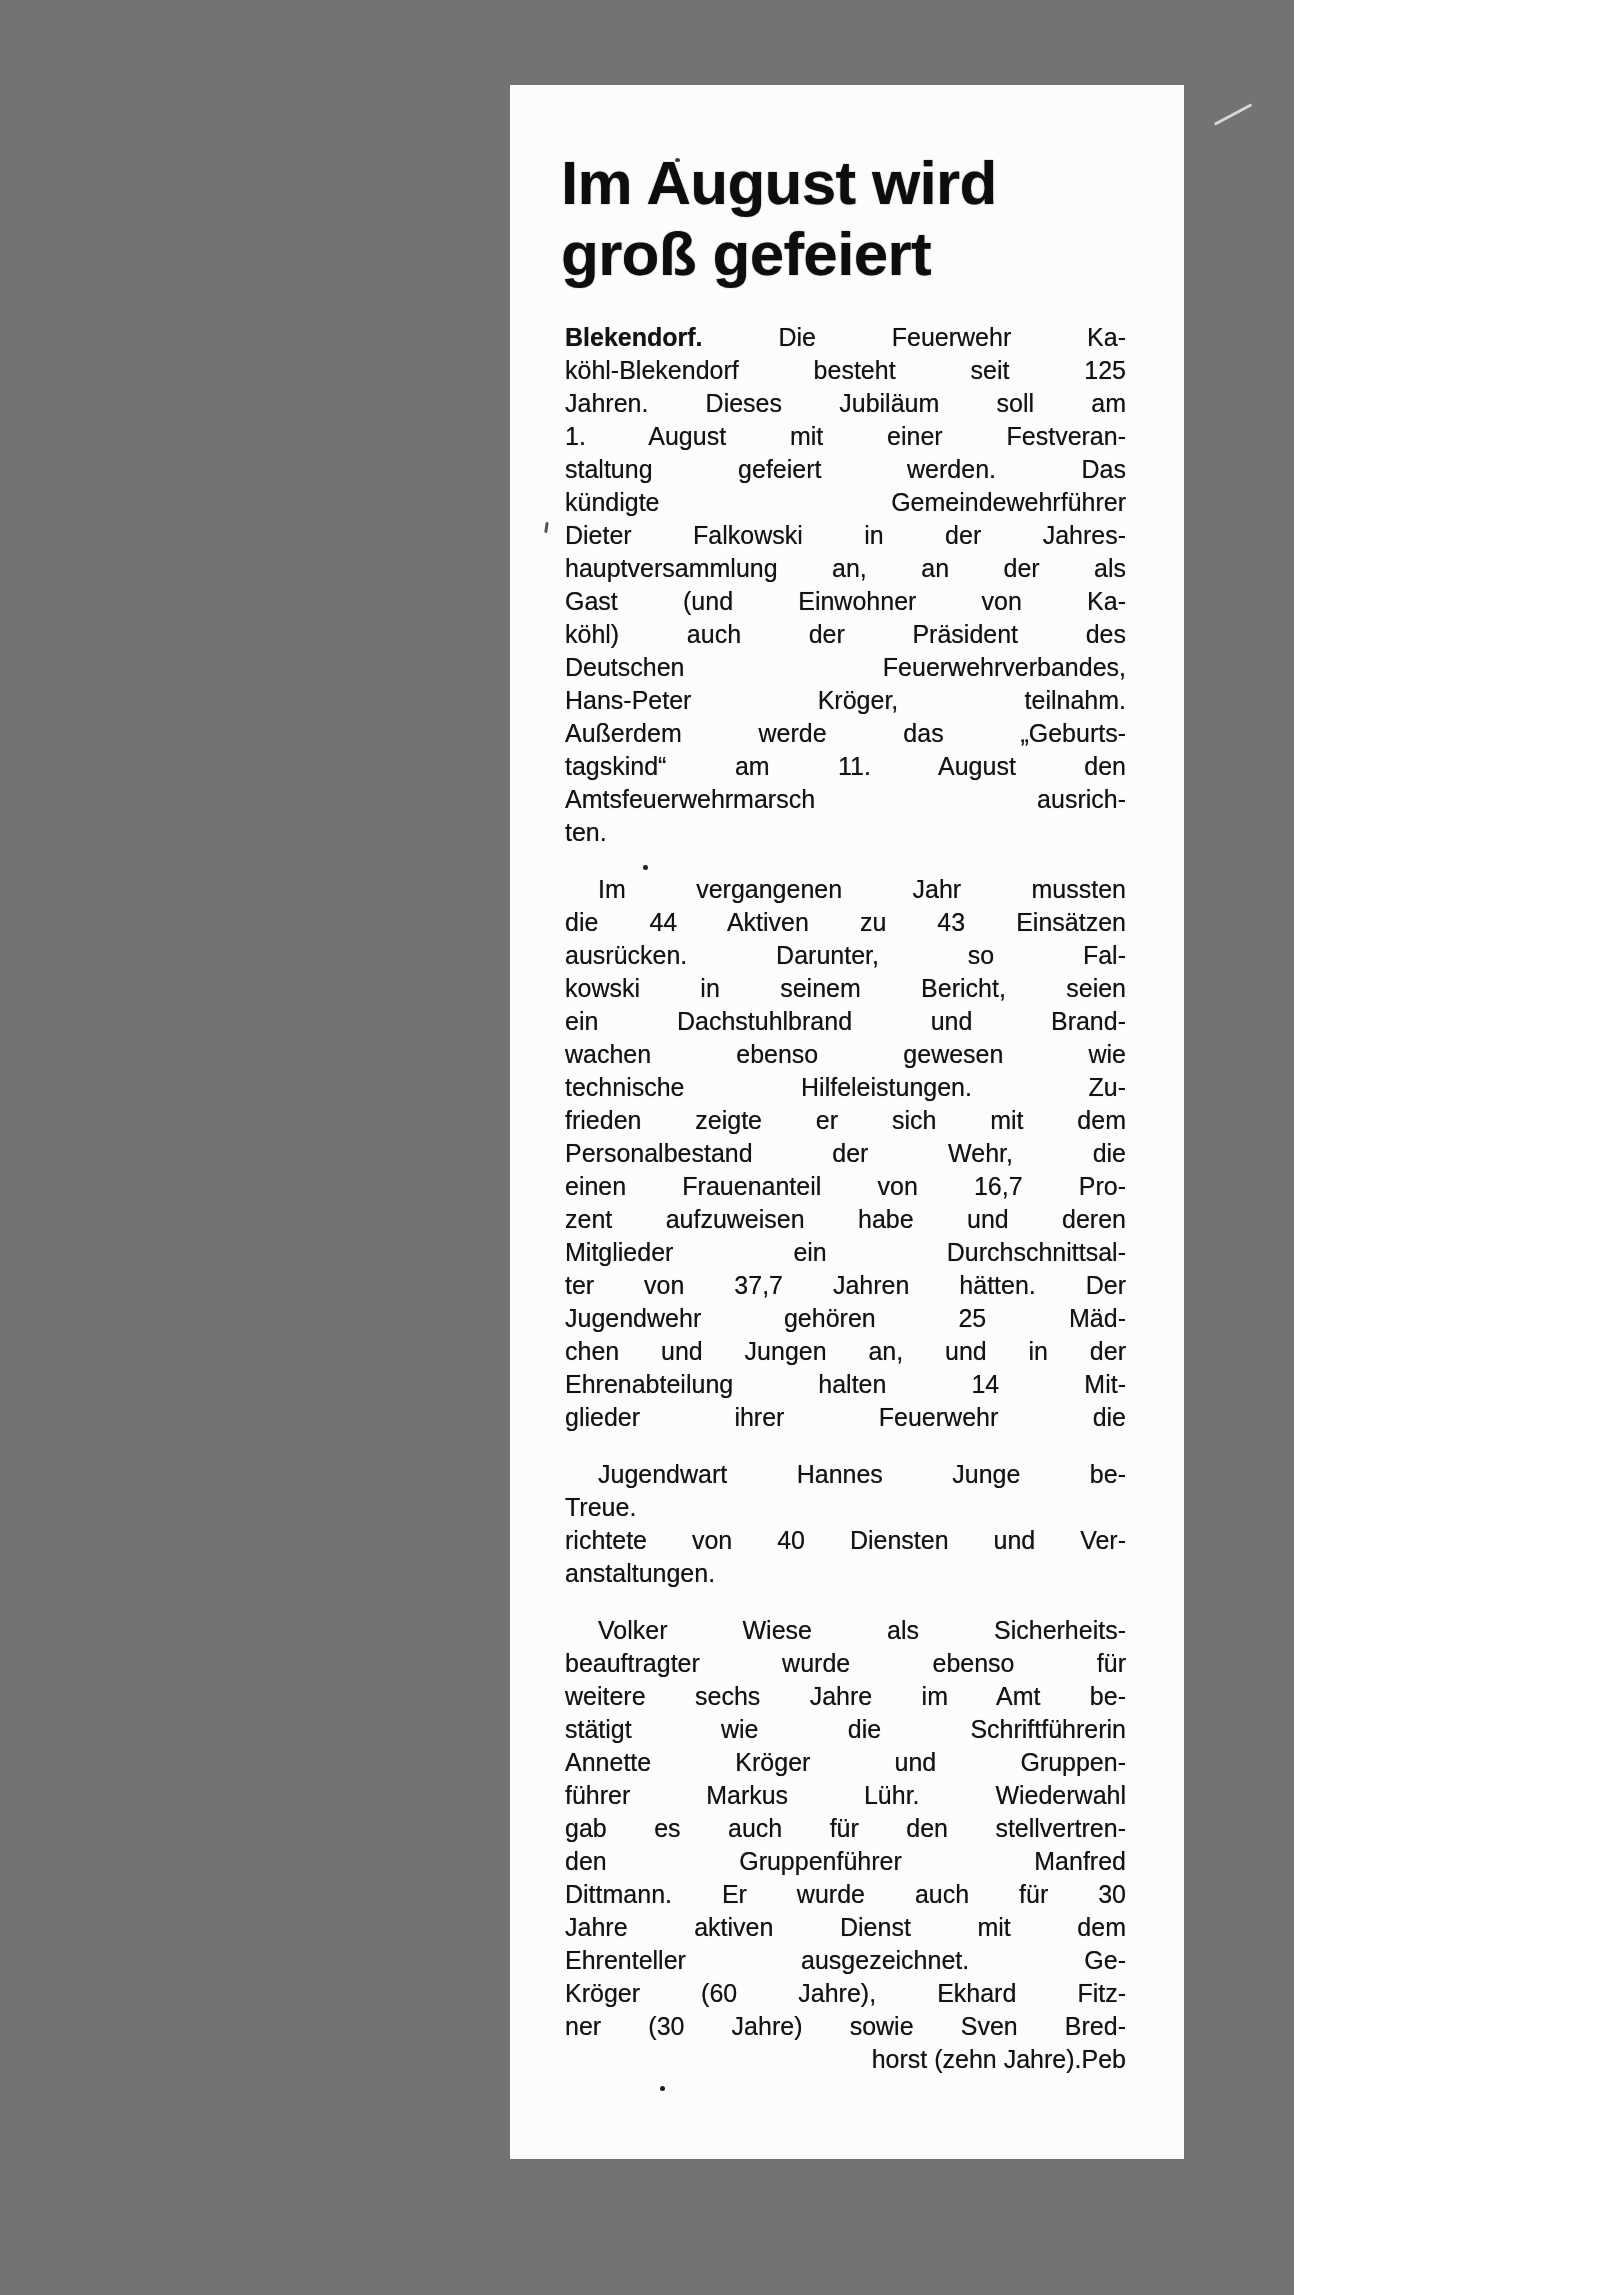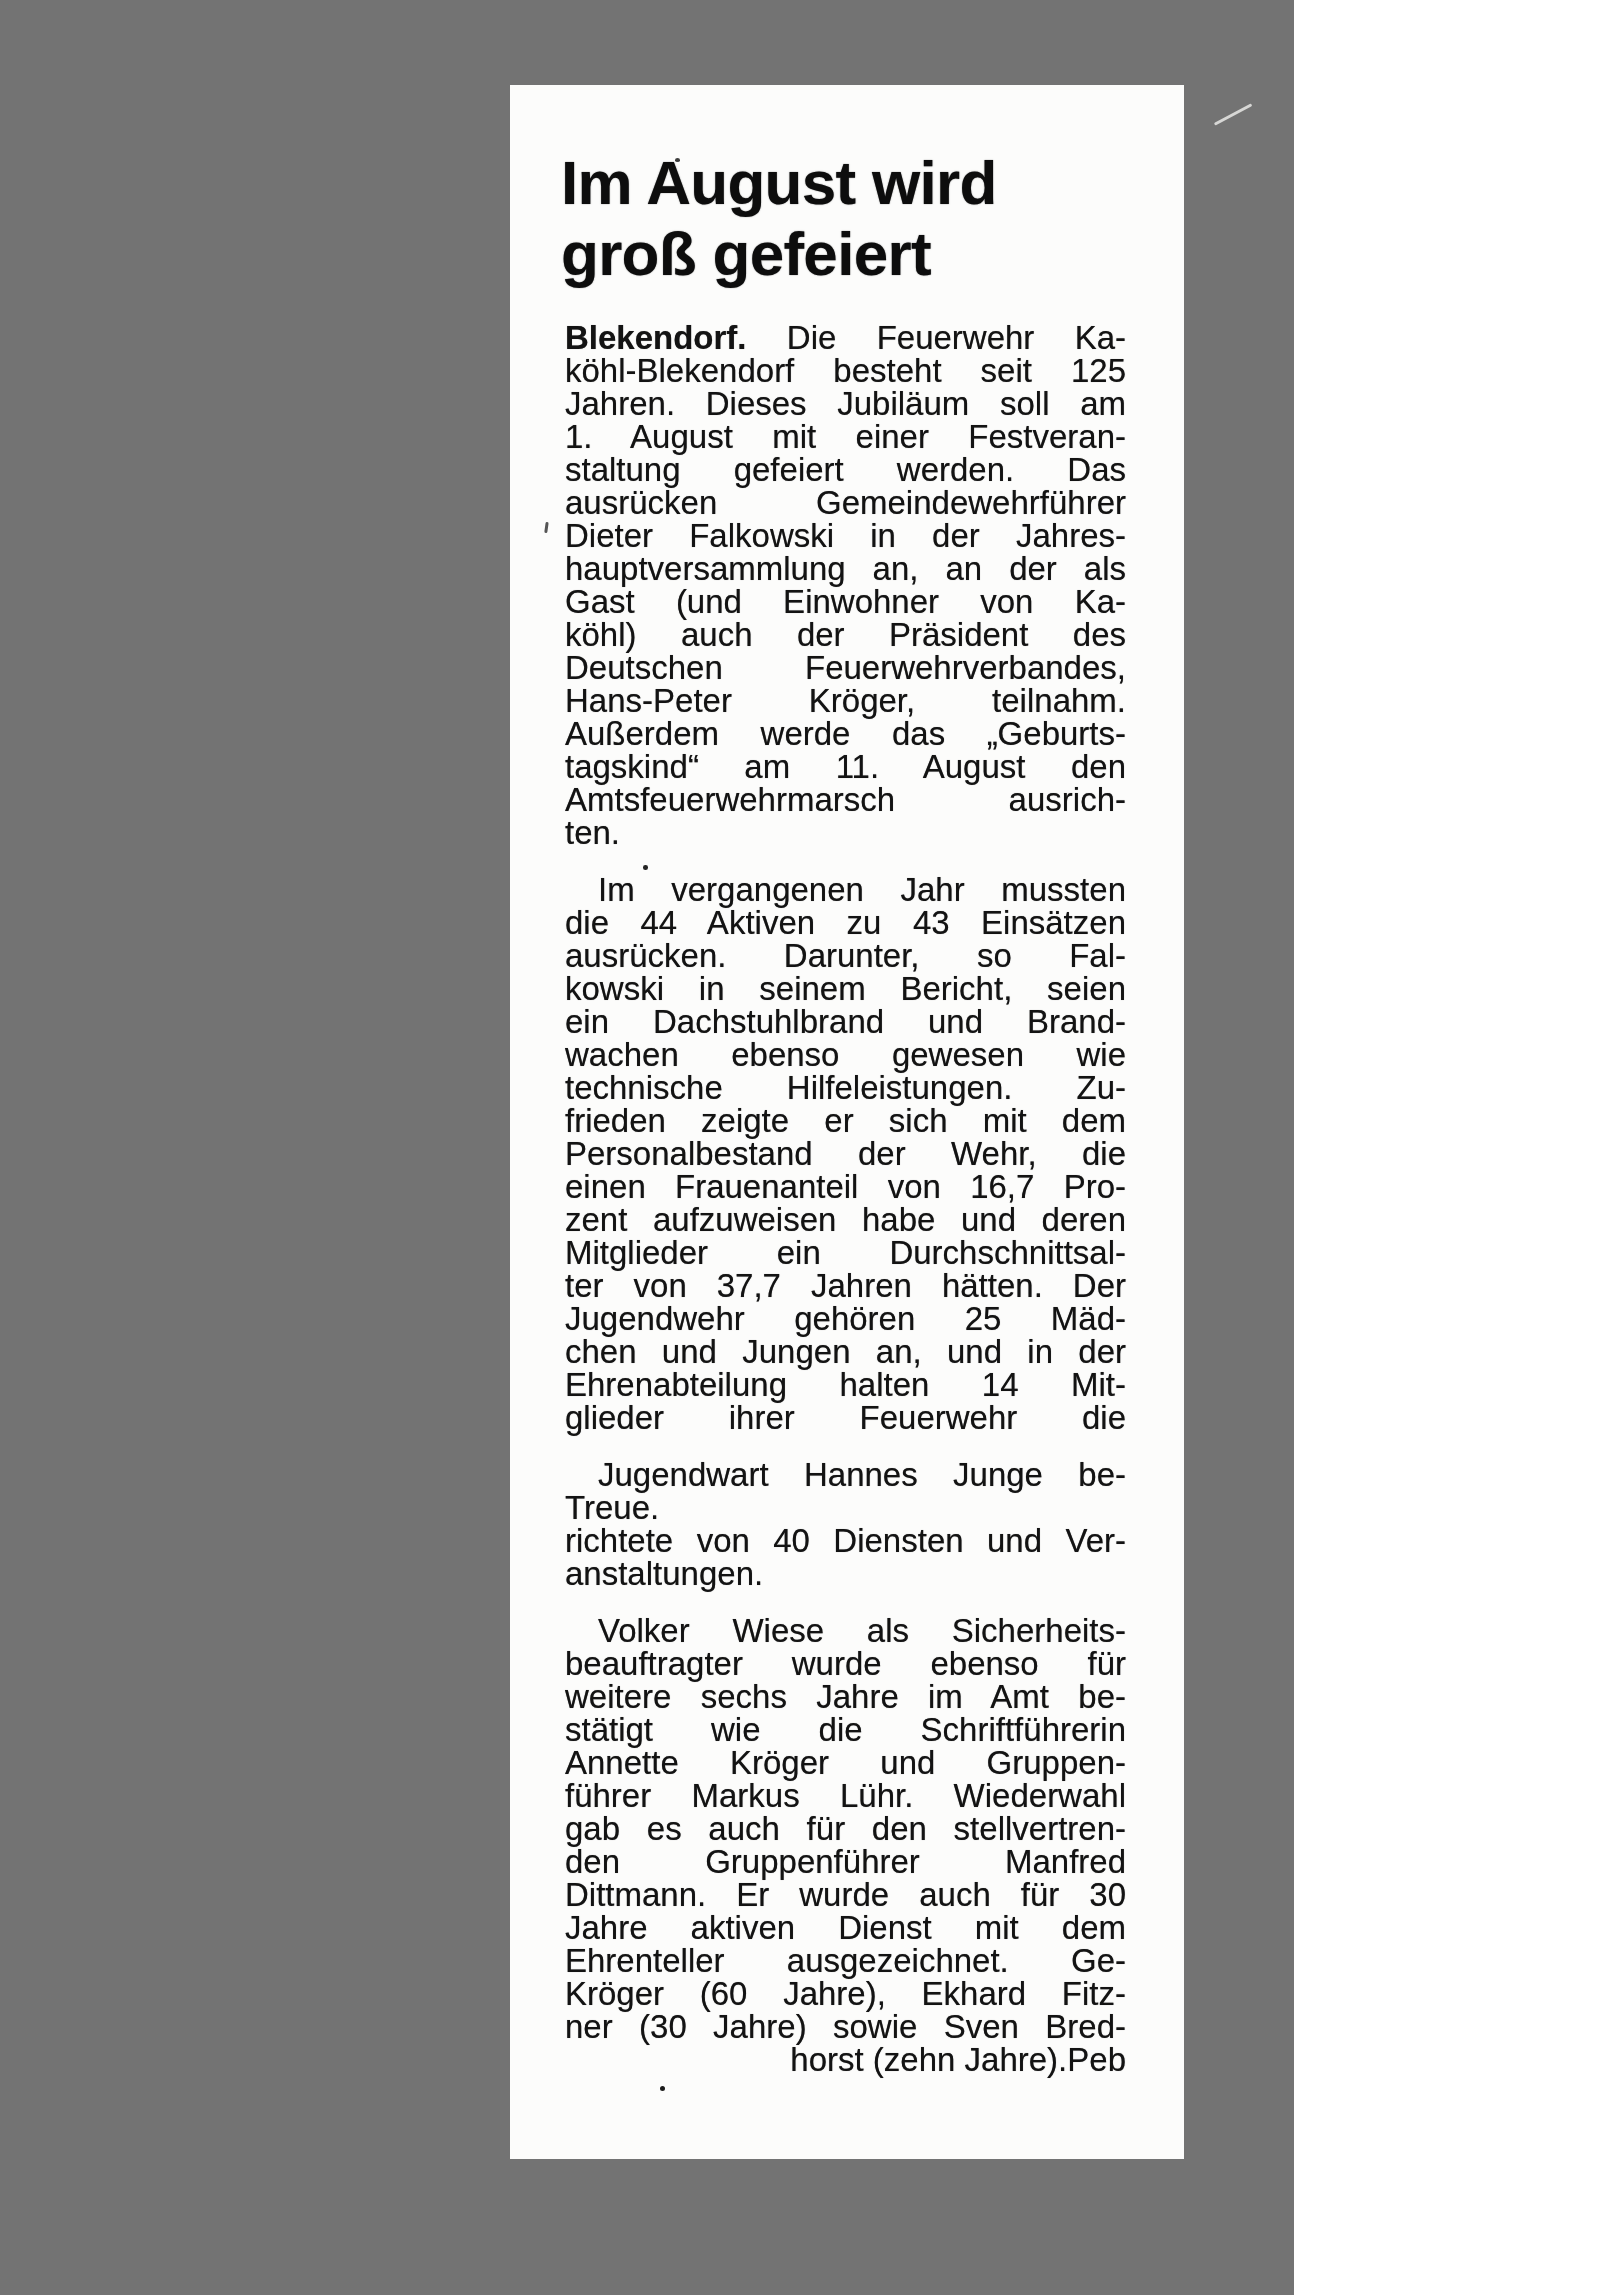--- a/index.html
+++ b/index.html
@@ -35,21 +35,21 @@
     letter-spacing: -0.7px;
     color: #0d0d0d;
     text-shadow: 0 0 1.3px rgba(10,10,10,0.55);
     white-space: nowrap;
   }
   .body-col {
     position: absolute;
     left: 565px;
     top: 321px;
     width: 561px;
-    font-size: 33px;
+    font-size: 25px;
     line-height: 33px;
     color: #131313;
     text-shadow: 0 0 0.7px rgba(10,10,10,0.6);
   }
   .line {
     text-align: justify;
     text-align-last: justify;
     height: 33px;
   }
   .line.no-just {
@@ -103,21 +103,21 @@
     <div>Im August wird</div>
     <div>groß gefeiert</div>
   </div>
 
   <div class="body-col" id="body-col">
       <div class="line"><span class="lead">Blekendorf.</span><span> Die Feuerwehr Ka-</span></div>
       <div class="line"><span>köhl-Blekendorf besteht seit 125</span></div>
       <div class="line"><span>Jahren. Dieses Jubiläum soll am</span></div>
       <div class="line"><span>1. August mit einer Festveran-</span></div>
       <div class="line"><span>staltung gefeiert werden. Das</span></div>
-      <div class="line"><span>ausrücken Gemeindewehrführer</span></div>
+      <div class="line"><span>kündigte Gemeindewehrführer</span></div>
       <div class="line"><span>Dieter Falkowski in der Jahres-</span></div>
       <div class="line"><span>hauptversammlung an, an der als</span></div>
       <div class="line"><span>Gast (und Einwohner von Ka-</span></div>
       <div class="line"><span>köhl) auch der Präsident des</span></div>
       <div class="line"><span>Deutschen Feuerwehrverbandes,</span></div>
       <div class="line"><span>Hans-Peter Kröger, teilnahm.</span></div>
       <div class="line"><span>Außerdem werde das „Geburts-</span></div>
       <div class="line"><span>tagskind“ am 11. August den</span></div>
       <div class="line"><span>Amtsfeuerwehrmarsch ausrich-</span></div>
       <div class="line no-just"><span>ten.</span></div>

